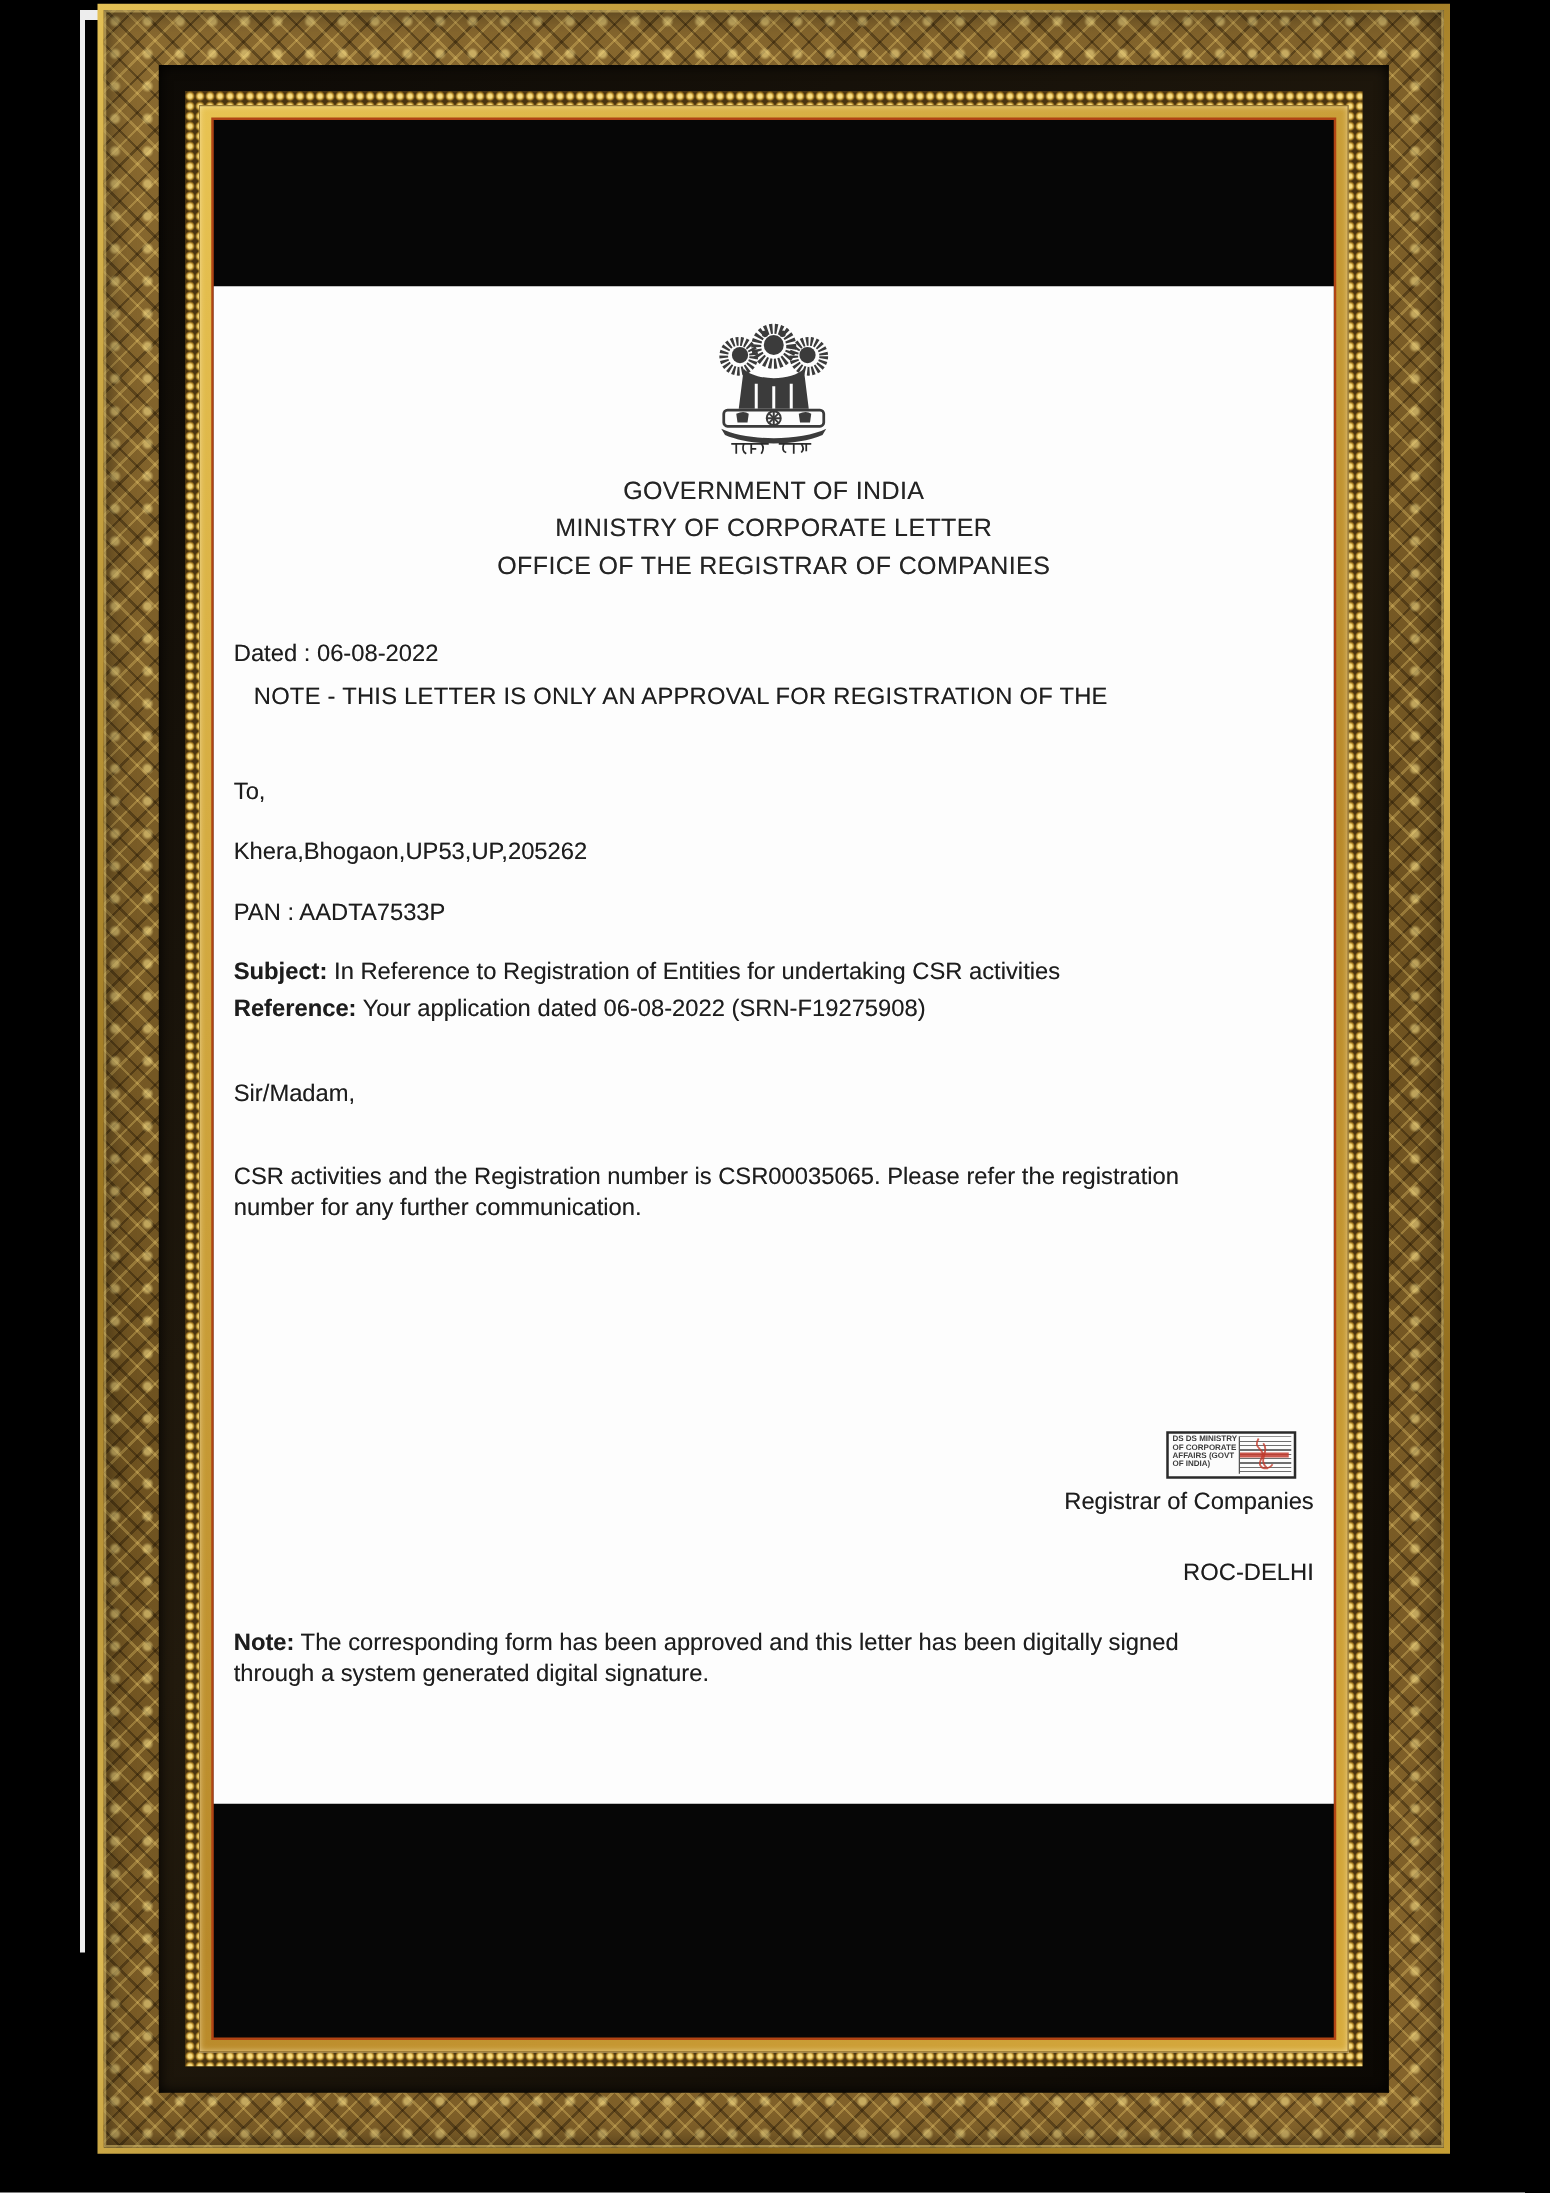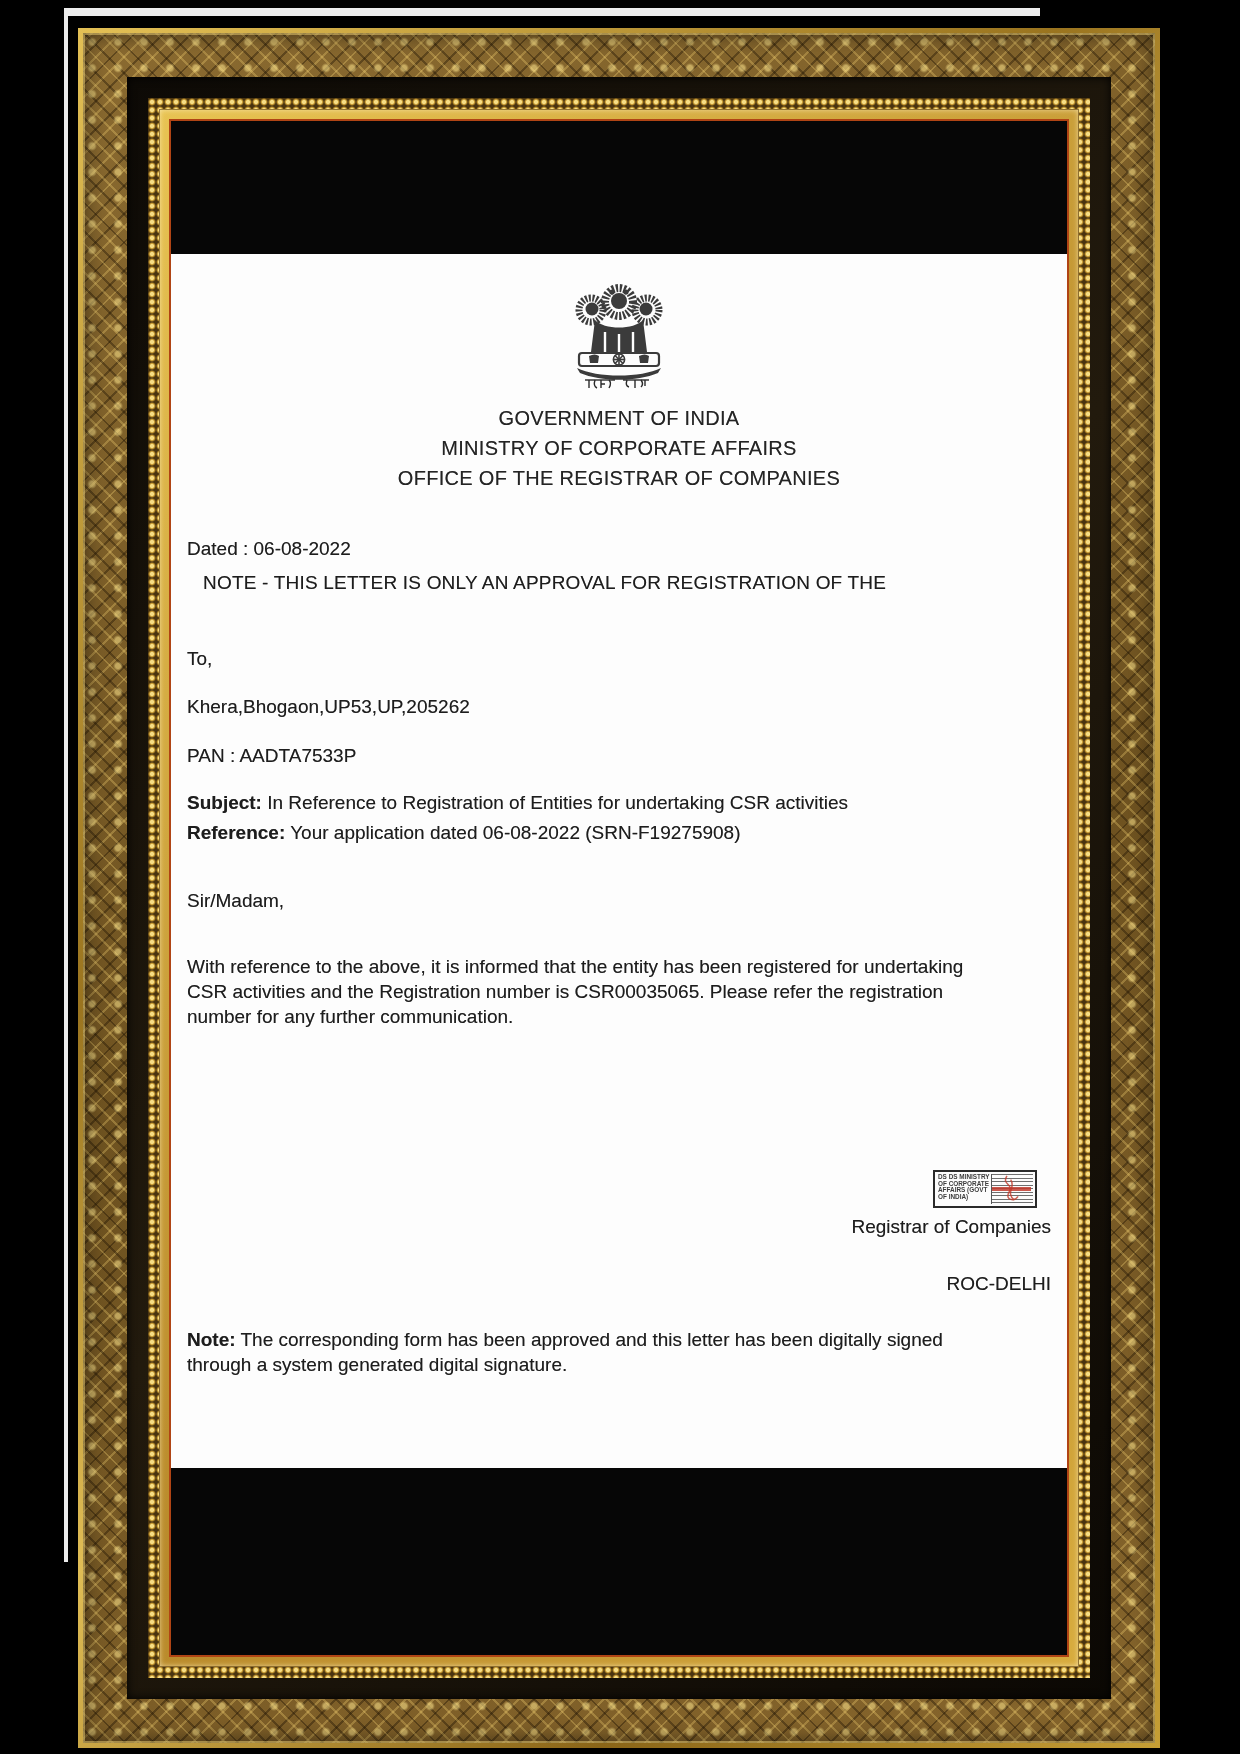--- a/index.html
+++ b/index.html
@@ -5,21 +5,21 @@
   html,body{margin:0;padding:0;}
   body{
     width:1240px;height:1754px;position:relative;overflow:hidden;
     background:#000;font-family:"Liberation Sans",sans-serif;
   }
   
   .photo-strip-top{position:absolute;left:64px;top:8px;width:976px;height:8px;background:#ededed;}
   .photo-strip-left{position:absolute;left:64px;top:8px;width:4px;height:1554px;background:#ededed;}
 
   
-  .frame{position:absolute;left:78px;top:28px;width:1082px;height:1720px;}
+  .frame{position:absolute;left:78px;top:3px;width:1082px;height:1720px;}
   .frame-edge{position:absolute;inset:0;
     background:linear-gradient(135deg,#e3c055,#9a741f 35%,#e0bd55 55%,#8a6518 80%,#c69f35);}
   .frame-ornate{position:absolute;inset:5px;background-color:#7c5e26;
     background-image:
       radial-gradient(circle at 9px 9px, rgba(255,230,140,.55) 0 2.5px, transparent 5px),
       repeating-linear-gradient(45deg, rgba(255,220,120,.28) 0 2px, transparent 2px 9px, rgba(30,18,2,.38) 9px 11px, transparent 11px 20px),
       repeating-linear-gradient(-45deg, rgba(255,220,120,.28) 0 2px, transparent 2px 9px, rgba(30,18,2,.38) 9px 11px, transparent 11px 20px),
       linear-gradient(160deg,#8a6a30,#6e5220 55%,#86652c);
     background-size:26px 26px,auto,auto,auto;
     box-shadow:inset 0 0 0 2px rgba(255,226,130,.45), inset 0 0 22px rgba(0,0,0,.6);}
@@ -117,41 +117,40 @@
                 <path d="M50,100 q3,3 0,8"></path>
               <path d="M64,100 h26"></path>
                 <path d="M68,100 q-2,6 2,7"></path>
               <path d="M76,100 v8"></path>
                 <path d="M82,100 q3,4 0,7 m4,-7 v6"></path>
             </g>
           </svg>
         </div>
 
         <div class="abs ctr hdr" style="top:152px">GOVERNMENT OF INDIA</div>
-        <div class="abs ctr hdr" style="top:182px">MINISTRY OF CORPORATE AFFAIRS</div>
+        <div class="abs ctr hdr" style="top:182px">MINISTRY OF CORPORATE LETTER</div>
         <div class="abs ctr hdr" style="top:212px">OFFICE OF THE REGISTRAR OF COMPANIES</div>
 
         <div class="abs" style="top:282px;left:0">Dated : 06-08-2022</div>
 
         <div class="abs caps" style="top:316px;left:0">
           <div>NOTE - THIS LETTER IS ONLY AN APPROVAL FOR REGISTRATION OF THE</div>
         </div>
 
         <div class="abs" style="top:392px;left:0">To,</div>
         <div class="abs" style="top:440px;left:0">Khera,Bhogaon,UP53,UP,205262</div>
 
         <div class="abs" style="top:489px;left:0">PAN : AADTA7533P</div>
 
         <div class="abs" style="top:536px;left:0"><span class="b">Subject:</span><span> In Reference to Registration of Entities for undertaking CSR activities</span></div>
         <div class="abs" style="top:566px;left:0"><span class="b">Reference:</span><span> Your application dated 06-08-2022 (SRN-F19275908)</span></div>
 
         <div class="abs" style="top:634px;left:0">Sir/Madam,</div>
 
         <div class="abs" style="top:700px;left:0">
-          <div>With reference to the above, it is informed that the entity has been registered for undertaking</div>
           <div>CSR activities and the Registration number is CSR00035065. Please refer the registration</div>
           <div>number for any further communication.</div>
         </div>
 
         <div class="stamp">
           <div class="stamp-left">DS DS MINISTRY OF CORPORATE AFFAIRS (GOVT OF INDIA)</div>
           <div class="stamp-right">
             <div class="stamp-redband"></div>
             <svg class="stamp-squiggle" viewBox="0 0 44 32" preserveAspectRatio="none">
               <path d="M16,2 C10,12 24,10 18,20 C14,28 24,30 28,24 M20,6 C26,14 14,20 24,28" fill="none" stroke="#c0392b" stroke-width="1.6" opacity="0.8"></path>

